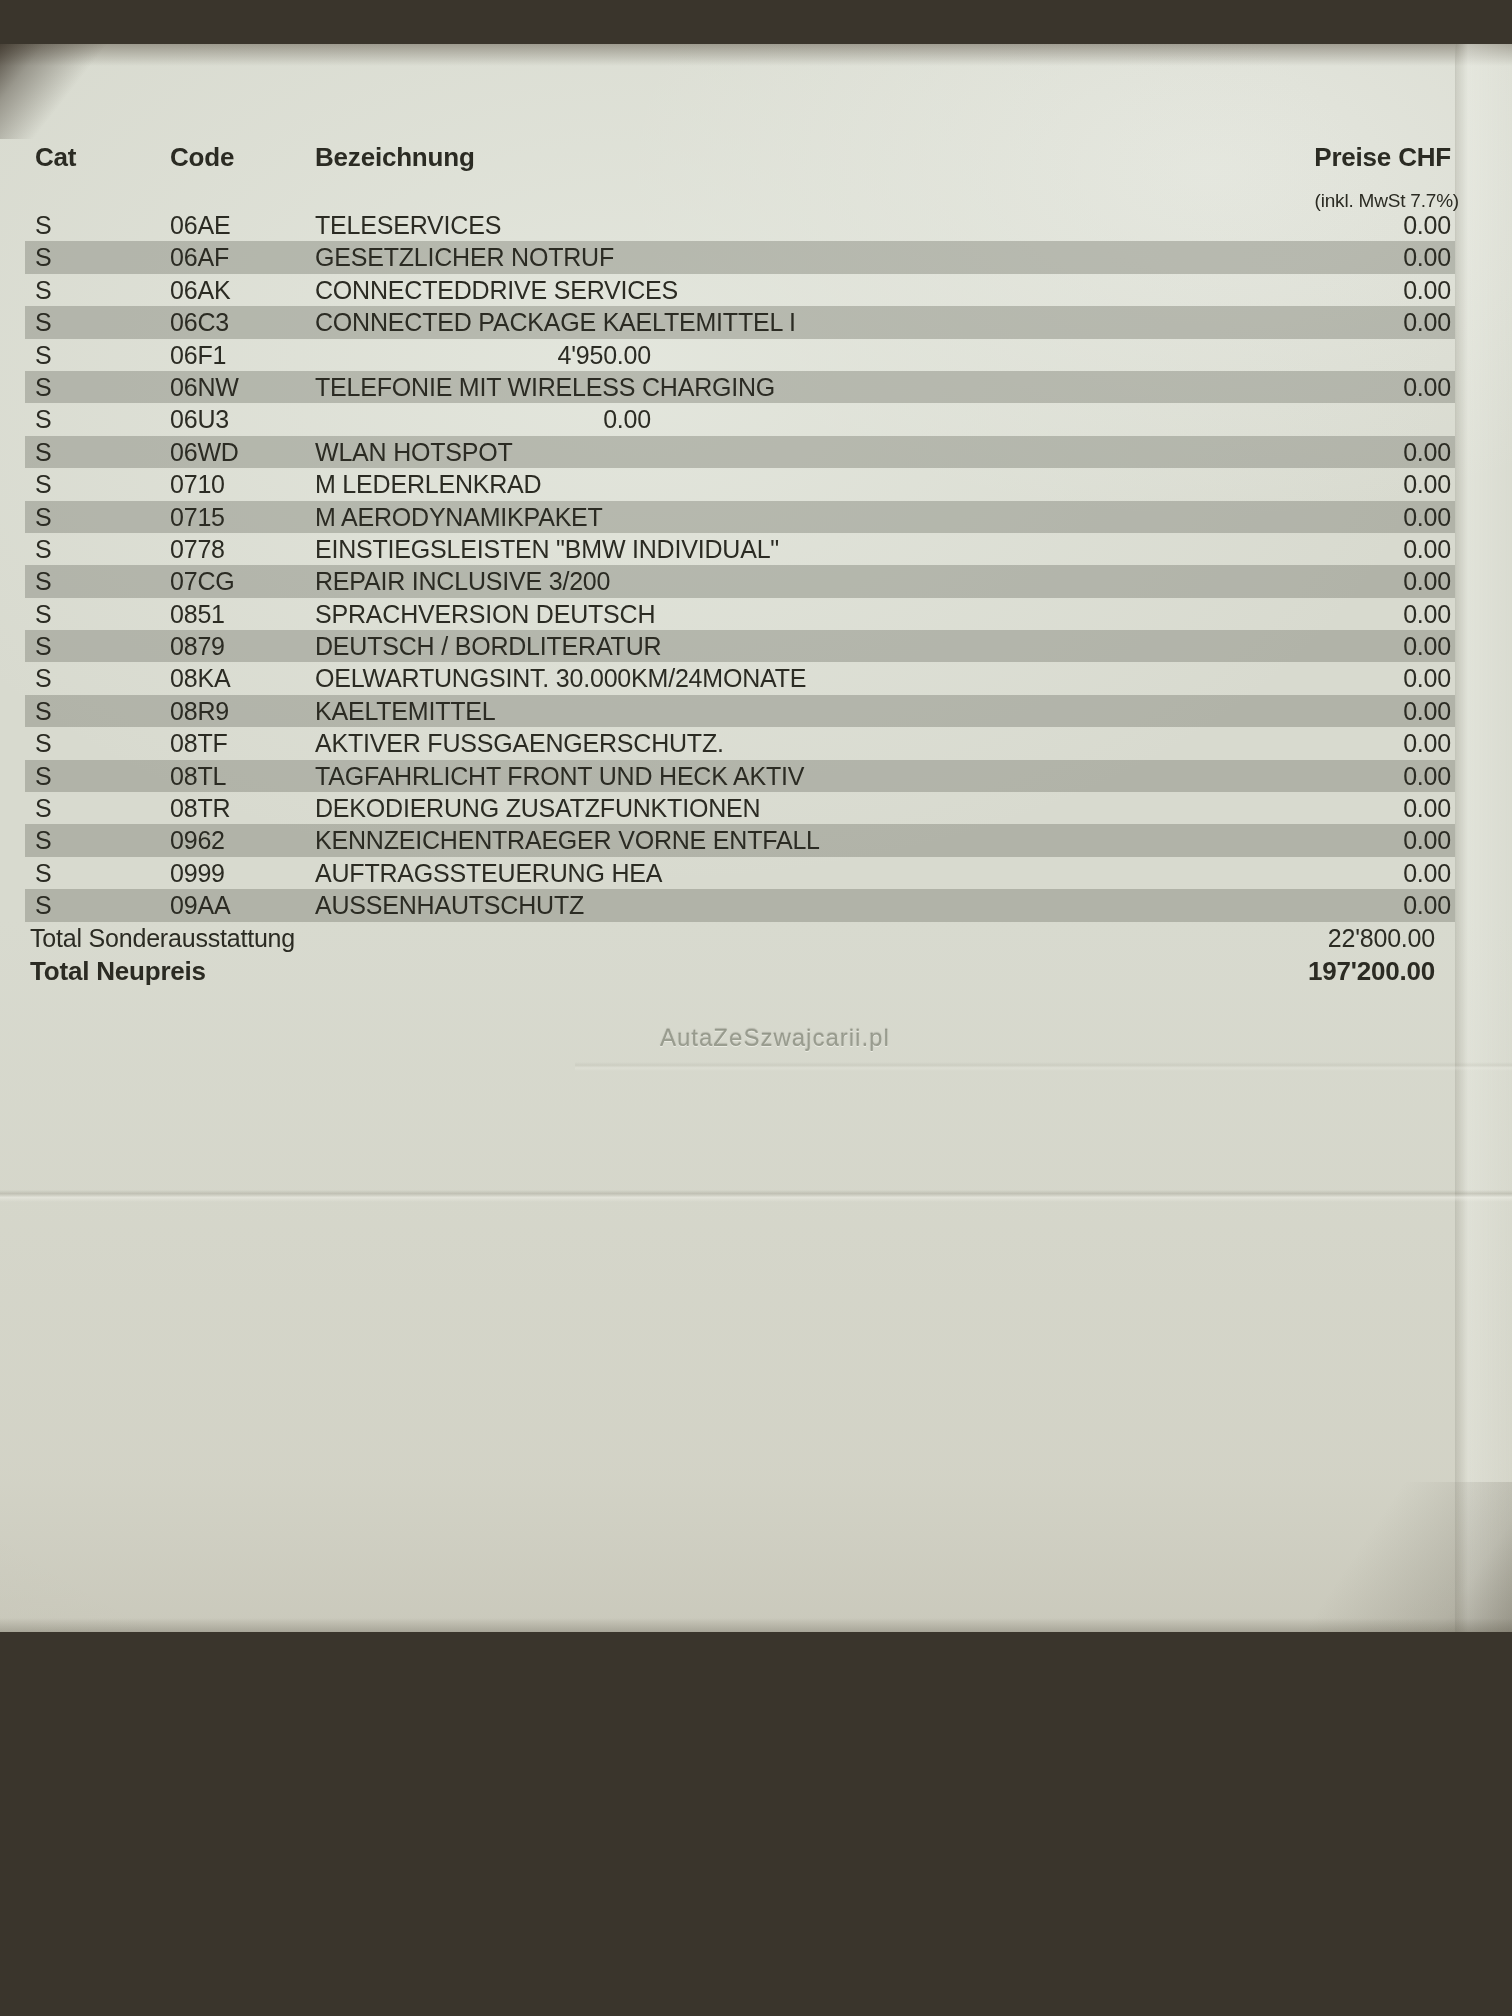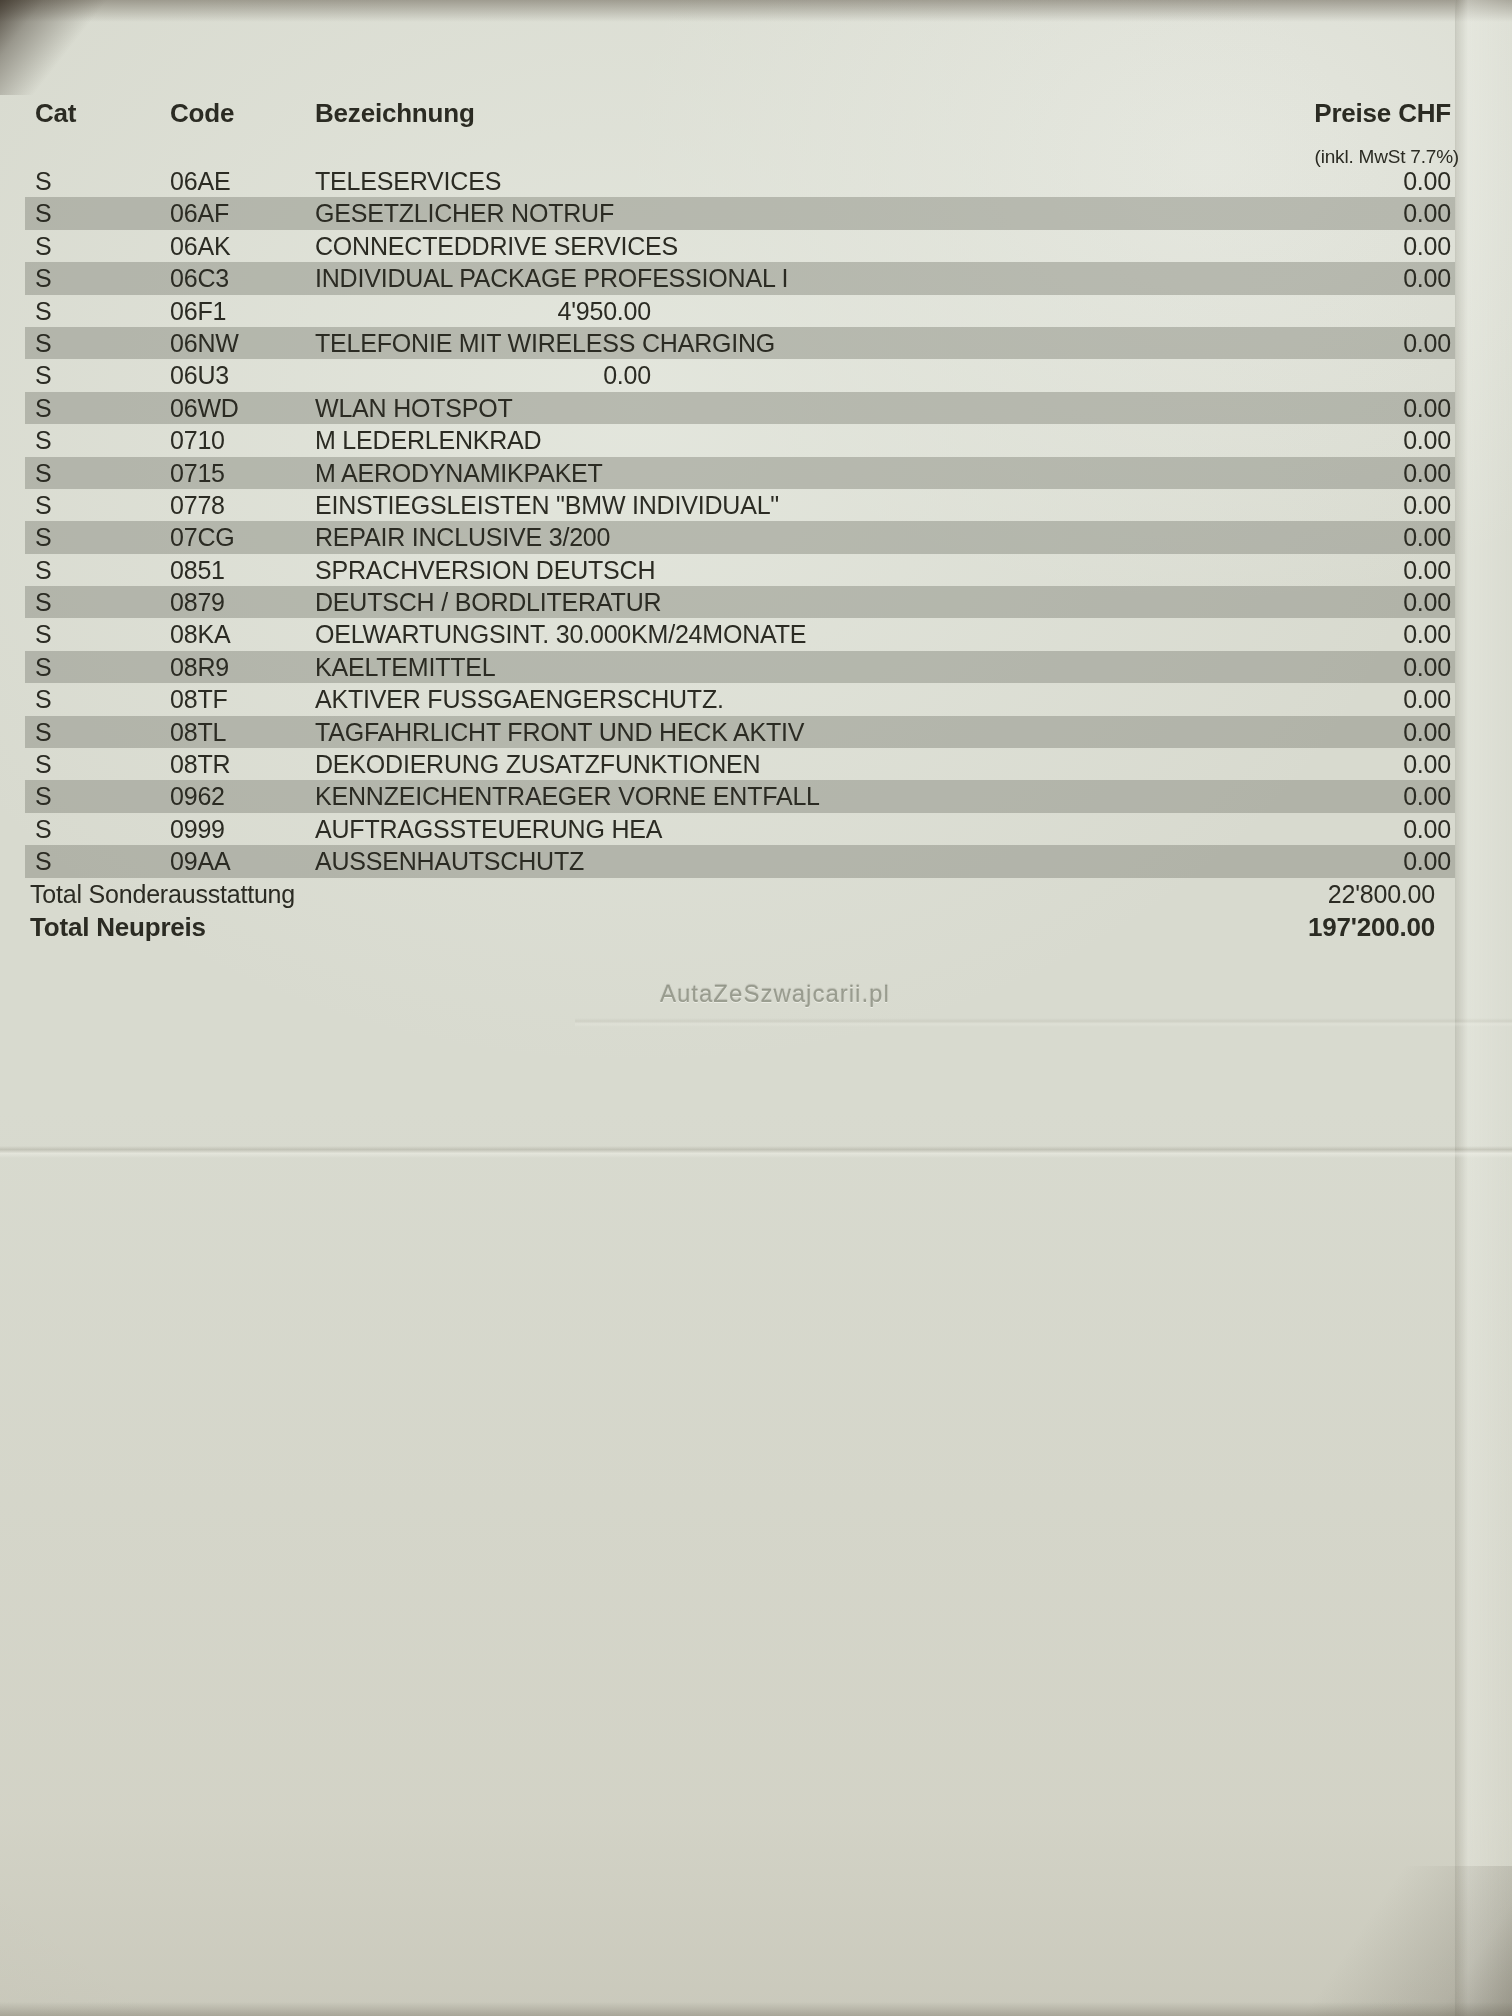--- a/index.html
+++ b/index.html
@@ -1,27 +1,28 @@
 <!DOCTYPE html>
 <html style="--paper: #d8dacf; --row-shade: #b1b2a9; --text: #2b2b23;"><head>
 <meta charset="utf-8">
 <style>
   html,body{margin:0;padding:0;background:#3a352c;}
   .page{
     position:relative;
-    width:1512px;height:2016px;
+    width:1512px;height:1588px;
     overflow:hidden;
     background-color:#d8dacf;
     background-image:
       radial-gradient(90% 55% at 42% 20%, rgba(229,232,223,0.85) 0%, rgba(229,232,223,0) 60%),
       radial-gradient(70% 40% at 80% 8%, rgba(234,236,229,0.7) 0%, rgba(234,236,229,0) 55%),
       linear-gradient(180deg, rgba(205,200,185,0) 55%, rgba(198,194,178,0.30) 90%, rgba(186,182,166,0.48) 100%),
       radial-gradient(130% 105% at 50% 45%, rgba(0,0,0,0) 60%, rgba(95,92,80,0.16) 100%);
     font-family:"Liberation Sans", sans-serif;
     color:#2b2b23;
+    margin-top:44px;
   }
   
   .edge-top{position:absolute;top:0;left:0;width:100%;height:22px;
     background:linear-gradient(180deg, rgba(74,64,50,0.42), rgba(74,64,50,0));}
   .corner-tl{position:absolute;top:0;left:0;width:150px;height:95px;
     background:linear-gradient(128deg, rgba(58,50,40,0.85) 0%, rgba(58,50,40,0.40) 20%, rgba(58,50,40,0) 48%);}
   .fold-right{position:absolute;top:0;right:0;width:56px;height:100%;
     border-left:1px solid rgba(120,118,105,0.22);
     background:linear-gradient(90deg, rgba(130,128,115,0.20) 0px, rgba(238,240,232,0.40) 12px, rgba(224,226,216,0.16) 100%);}
   .crease-main{position:absolute;left:0;top:1146px;width:100%;height:12px;
@@ -92,21 +93,21 @@
     </div>
       <div class="row">
       <span class="col-cat">S</span>
       <span class="col-code">06AK</span>
       <span class="col-name">CONNECTEDDRIVE SERVICES</span>
       <span class="col-price">0.00</span>
     </div>
       <div class="row shaded">
       <span class="col-cat">S</span>
       <span class="col-code">06C3</span>
-      <span class="col-name">INDIVIDUAL PACKAGE PROFESSIONAL I</span>
+      <span class="col-name">CONNECTED PACKAGE KAELTEMITTEL I</span>
       <span class="col-price">0.00</span>
     </div>
       <div class="row">
       <span class="col-cat">S</span>
       <span class="col-code">06F1</span>
       <span class="col-price">4'950.00</span>
     </div>
       <div class="row shaded">
       <span class="col-cat">S</span>
       <span class="col-code">06NW</span>

